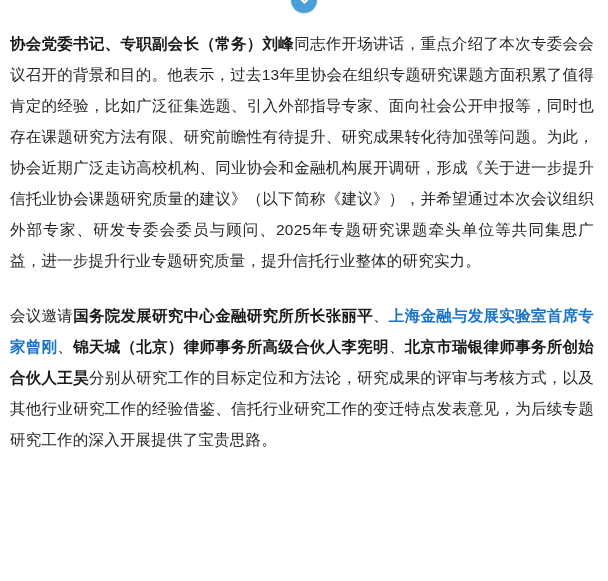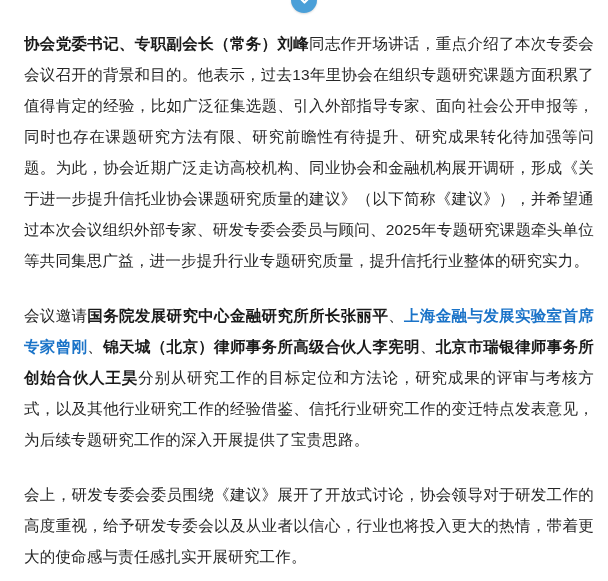--- a/index.html
+++ b/index.html
@@ -36,21 +36,21 @@
     background: #4a9fd8;
     display: flex;
     align-items: center;
     justify-content: center;
     box-shadow: 0 1px 2px rgba(0,0,0,0.15);
   }
   .chevron-badge svg {
     display: block;
   }
   .content {
-    padding: 6px 14px 0 24px;
+    padding: 6px 14px 0 10px;
   }
   p.para {
     margin: 0 0 24px 0;
     font-size: 15.5px;
     line-height: 31px;
     color: #262626;
     text-align: justify;
     letter-spacing: 0.2px;
   }
   p.para:last-child {
@@ -78,16 +78,15 @@
     <div class="chevron-badge">
       <svg width="13" height="9" viewBox="0 0 13 9" aria-hidden="true">
         <path d="M1.5 1.5 L6.5 6.5 L11.5 1.5" fill="none" stroke="#ffffff" stroke-width="2.2" stroke-linecap="round" stroke-linejoin="round"></path>
       </svg>
     </div>
   </div>
 
   <div class="content">
     <p class="para"><span class="b">协会党委书记、专职副会长（常务）刘峰</span><span class="plain">同志作开场讲话，重点介绍了本次专委会会议召开的背景和目的。他表示，过去13年里协会在组织专题研究课题方面积累了值得肯定的经验，比如广泛征集选题、引入外部指导专家、面向社会公开申报等，同时也存在课题研究方法有限、研究前瞻性有待提升、研究成果转化待加强等问题。为此，协会近期广泛走访高校机构、同业协会和金融机构展开调研，形成《关于进一步提升信托业协会课题研究质量的建议》（以下简称《建议》），并希望通过本次会议组织外部专家、研发专委会委员与顾问、2025年专题研究课题牵头单位等共同集思广益，进一步提升行业专题研究质量，提升信托行业整体的研究实力。</span></p>
     <p class="para"><span class="plain">会议邀请</span><span class="b">国务院发展研究中心金融研究所所长张丽平</span><span class="plain">、</span><span class="link">上海金融与发展实验室首席专家曾刚</span><span class="plain">、</span><span class="b">锦天城（北京）律师事务所高级合伙人李宪明</span><span class="plain">、</span><span class="b">北京市瑞银律师事务所创始合伙人王昊</span><span class="plain">分别从研究工作的目标定位和方法论，研究成果的评审与考核方式，以及其他行业研究工作的经验借鉴、信托行业研究工作的变迁特点发表意见，为后续专题研究工作的深入开展提供了宝贵思路。</span></p>
-    <p class="para"><span class="plain">会上，研发专委会委员围绕《建议》展开了开放式讨论，协会领导对于研发工作的高度重视，给予研发专委会以及从业者以信心，行业也将投入更大的热情，带着更大的使命感与责任感扎实开展研究工作。</span></p>
   </div>
 
 </div>
 
 </body></html>

